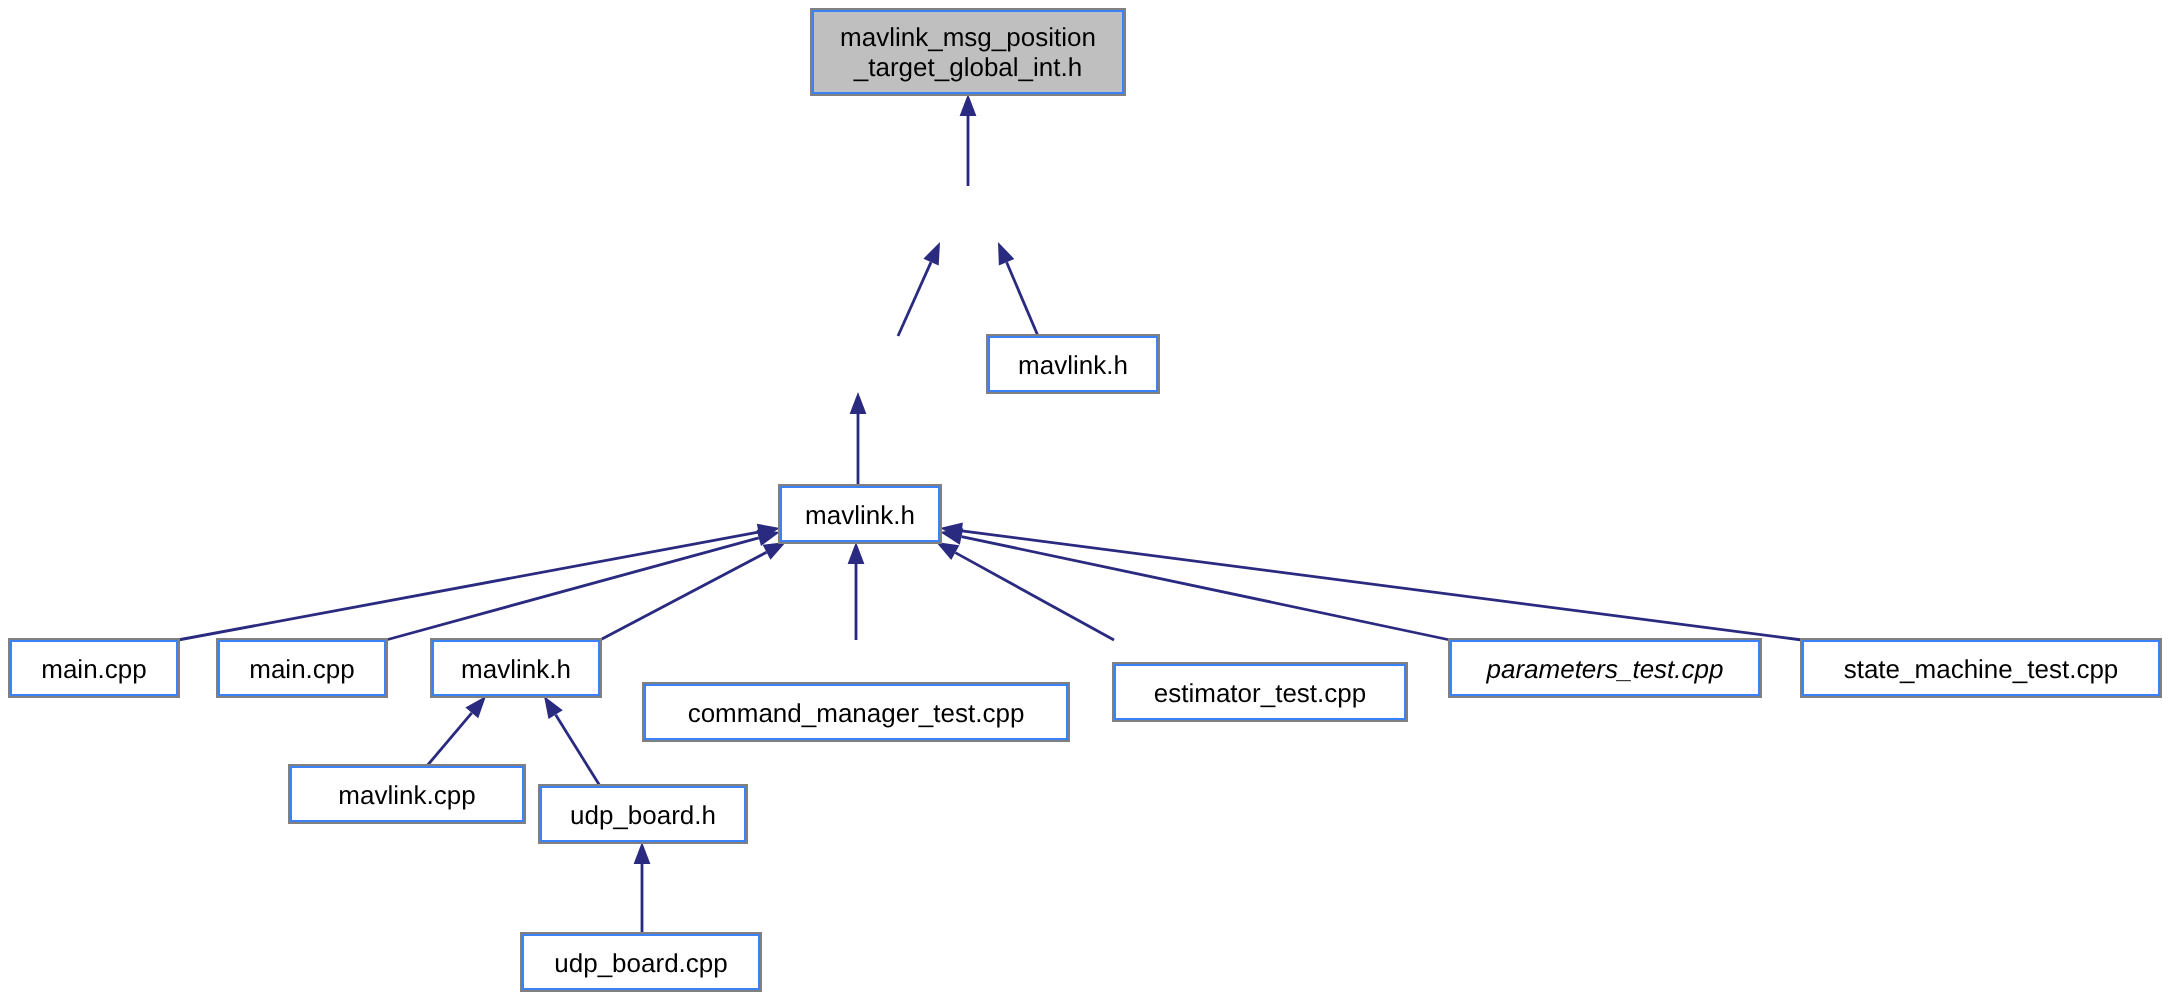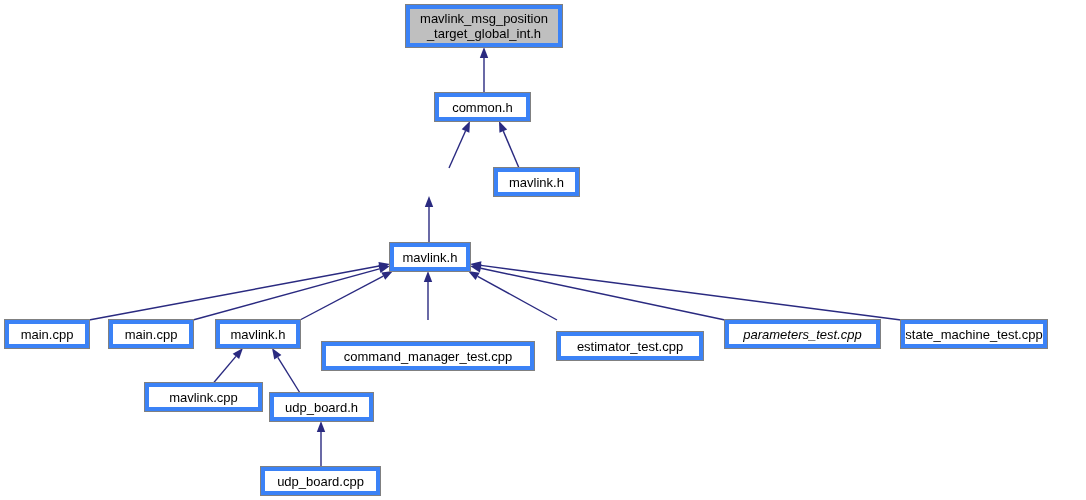--- a/index.html
+++ b/index.html
@@ -24,21 +24,21 @@
     pointer-events: none;
   }
   .node {
     position: absolute;
     box-sizing: border-box;
     display: flex;
     align-items: center;
     justify-content: center;
     text-align: center;
     background: #ffffff;
-    border: 4px solid #3b82f6;
+    border: 1px solid #3b82f6;
     outline: 1px solid #808080;
     color: #000000;
     font-size: 13px;
     line-height: 15px;
     letter-spacing: 0px;
     white-space: pre-line;
     z-index: 2;
   }
   .node.root {
     background: #bfbfbf;
@@ -73,26 +73,25 @@
       <polygon points="470,264 481.4494677083391,261.25233022440847 480.3671499538271,269.5823115135992" fill="#2a2a80"></polygon>
       <line x1="205" y1="393" x2="235.90301100391102" y2="356.4043290743159" stroke="#2a2a80" stroke-width="1.4"></line>
       <polygon points="243,348 239.111936650468,359.1140885091863 232.69408535735403,353.69456963944555" fill="#2a2a80"></polygon>
       <line x1="300" y1="393" x2="277.811320754717" y2="357.33962264150944" stroke="#2a2a80" stroke-width="1.4"></line>
       <polygon points="272,348 281.37735849056605,355.12075471698114 274.2452830188679,359.55849056603773" fill="#2a2a80"></polygon>
       <line x1="321" y1="467" x2="321" y2="432" stroke="#2a2a80" stroke-width="1.4"></line>
       <polygon points="321,421 325.2,432 316.8,432" fill="#2a2a80"></polygon>
     </svg>
 <div class="node root" style="left: 406px; top: 5px; width: 156px; height: 42px;">mavlink_msg_position
 _target_global_int.h</div>
-    <div class="node" style="left: 435px; top: 93px; width: 95px; height: 28px;">common.h</div>
     <div class="node" style="left: 494px; top: 168px; width: 85px; height: 28px;">mavlink.h</div>
     <div class="node" style="left: 390px; top: 243px; width: 80px; height: 28px;">mavlink.h</div>
     <div class="node" style="left: 5px; top: 320px; width: 84px; height: 28px;">main.cpp</div>
     <div class="node" style="left: 109px; top: 320px; width: 84px; height: 28px;">main.cpp</div>
     <div class="node" style="left: 216px; top: 320px; width: 84px; height: 28px;">mavlink.h</div>
     <div class="node" style="left: 322px; top: 320px; width: 212px; height: 28px; margin-top: 22px;">command_manager_test.cpp</div>
     <div class="node" style="left: 557px; top: 332px; width: 146px; height: 28px;">estimator_test.cpp</div>
     <div class="node" style="left: 725px; top: 320px; width: 155px; height: 28px; font-style: italic;">parameters_test.cpp</div>
-    <div class="node" style="left: 901px; top: 320px; width: 146px; height: 28px;">state_machine_test.cpp</div>
+    <div class="node" style="left: 901px; top: 320px; width: 179px; height: 28px;">state_machine_test.cpp</div>
     <div class="node" style="left: 145px; top: 383px; width: 117px; height: 28px;">mavlink.cpp</div>
     <div class="node" style="left: 261px; top: 467px; width: 119px; height: 28px;">udp_board.cpp</div>
     <div class="node" style="left: 270px; top: 393px; width: 103px; height: 28px;">udp_board.h</div>
   </div>
 
 </body></html>

